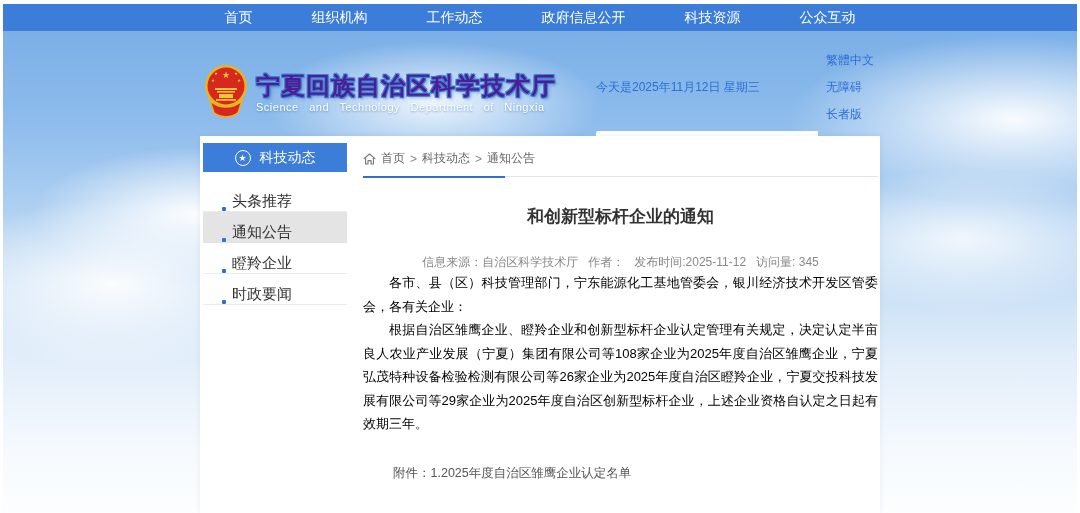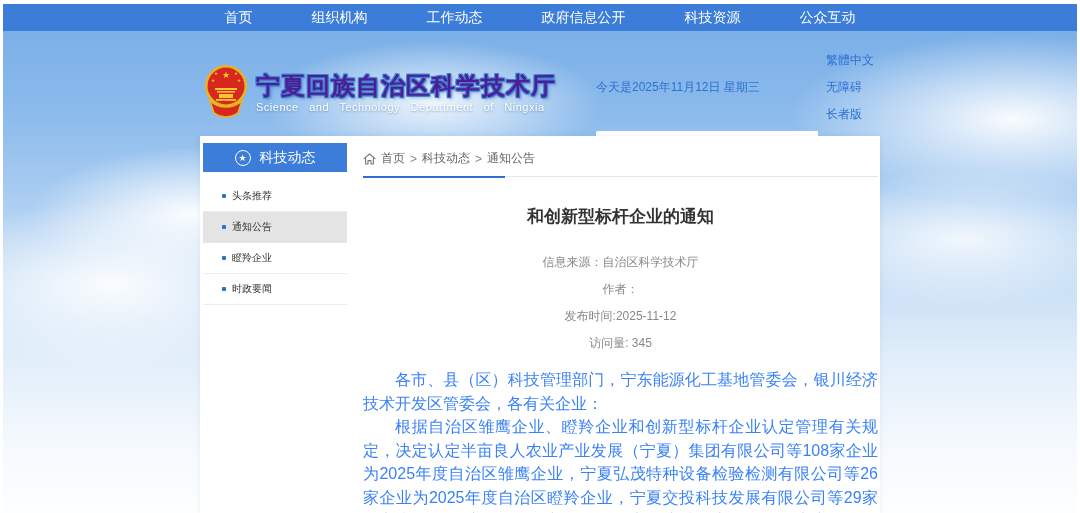--- a/index.html
+++ b/index.html
@@ -72,22 +72,22 @@
   .sidebar-head {
     height:29px; background:#3b7dd8; color:#fff; font-size:14px;
     display:flex; align-items:center; justify-content:center; gap:9px;
   }
   .sidebar-head .circ {
     width:16px; height:16px; border:1.4px solid #fff; border-radius:50%;
     display:flex; align-items:center; justify-content:center; font-size:9px; color:#fff;
   }
   .side-menu { padding-top:9px; }
   .side-item {
-    height:31px; display:flex; align-items:center; padding-left:19px;
-    font-size:10px; color:#333; cursor:pointer; border-bottom:1px solid #ececec;
+    height:31px; display:flex; align-items:flex-end; padding-left:19px;
+    font-size:15px; color:#333; cursor:pointer; border-bottom:1px solid #ececec;
     position:relative;
   }
   .side-item .dot { width:4px; height:4px; background:#2f6fd3; border-radius:1px; margin-right:6px; }
   .side-item.active { background:#e4e4e4; border-bottom:1px solid #e4e4e4; }
   
   .content { position:absolute; left:163px; top:14px; width:515px; }
   .crumbs {
     display:flex; align-items:center; gap:5px; font-size:12px; color:#666;
     padding-bottom:9px; border-bottom:1px solid #e5e5e5; position:relative;
   }
@@ -95,23 +95,23 @@
     content:""; position:absolute; left:0; bottom:-2px; width:142px; height:2px; background:#2f6fd3;
   }
   .crumb { cursor:pointer; }
   .crumb-sep { color:#888; }
   .art-title {
     margin-top:26px; text-align:center; font-size:17px; font-weight:bold;
     color:#333; line-height:27px;
   }
   .art-meta {
     margin-top:24px; text-align:center; font-size:12px; color:#888;
-    display:flex; justify-content:center; gap:10px; white-space:nowrap;flex-direction:column;
-  }
-  .art-body { margin-top:16px; font-size:16px; line-height:23.5px; color:#3b82f6; text-align:justify; }
+    display:flex; justify-content:center; gap:10px; white-space:nowrap;
+  }
+  .art-body { font-size:13px; line-height:23.5px; color:#000000; text-align:justify; }
   .art-body p { text-indent:2em; }
   .attachments { margin-top:28px; margin-left:30px; display:flex; font-size:12.5px; color:#555; line-height:19px; }
   .attach-list div { cursor:pointer; }
 </style>
 </head>
 <body>
 
 <div class="sky"></div>
 
 <div class="topnav">

